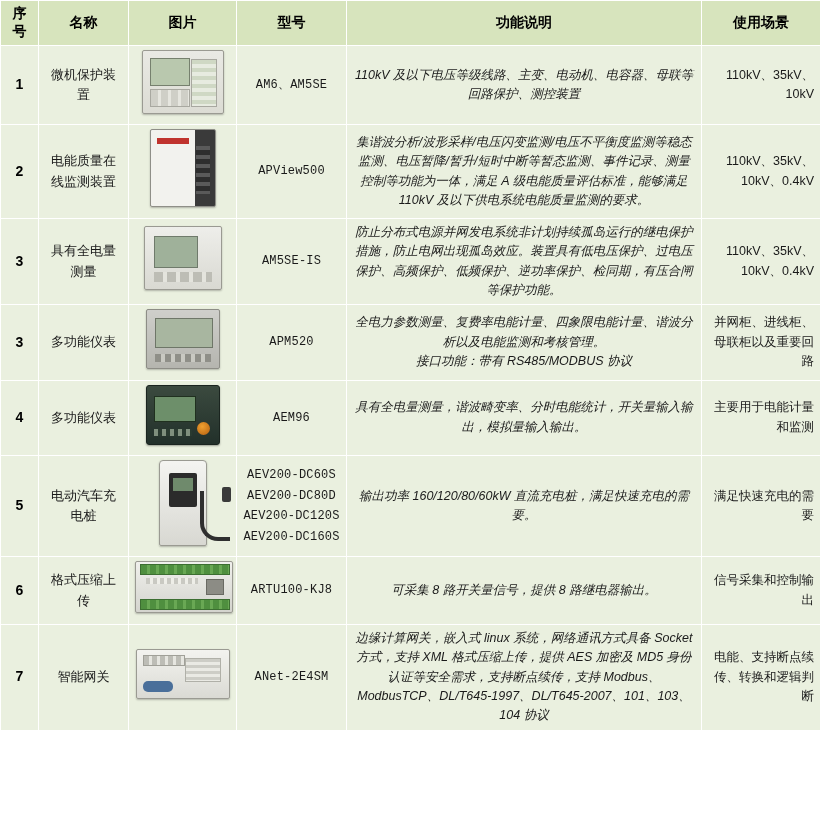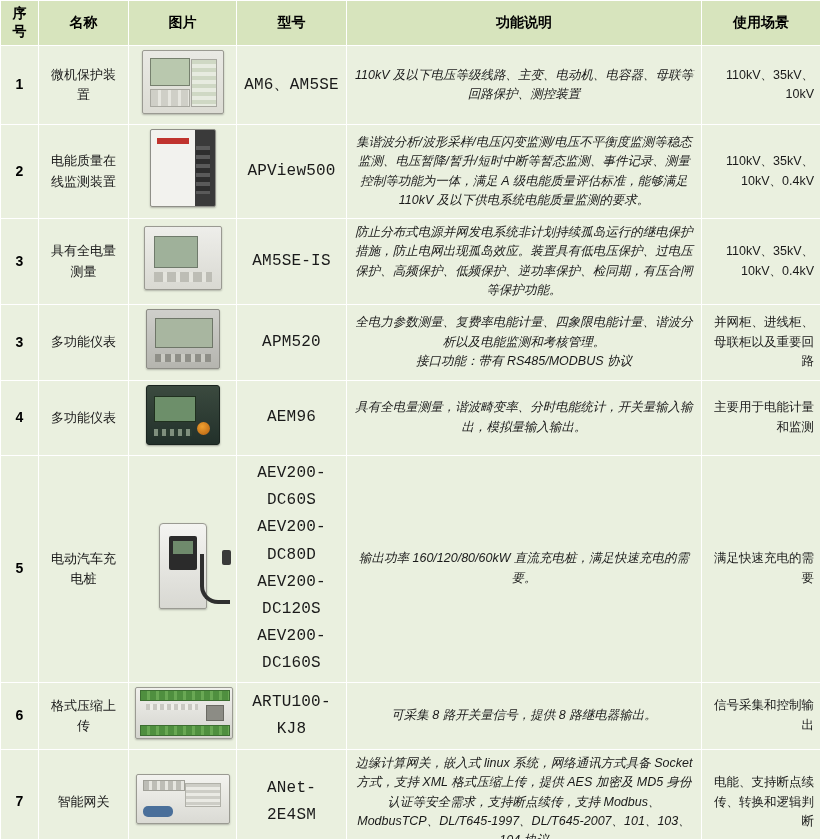--- a/index.html
+++ b/index.html
@@ -52,21 +52,21 @@
     margin-left: 24px;
   }
   td.col-image {
     text-align: center;
     padding: 6px 4px;
     background: #eaf0df;
   }
   td.col-model {
     text-align: center;
     font-family: "Liberation Mono", monospace;
-    font-size: 16px;
+    font-size: 12px;
     letter-spacing: 0.2px;
     line-height: 1.7;
   }
   td.col-desc {
     text-align: center;
     font-size: 12.5px;
     font-style: italic;
   }
   td.col-scene {
     text-align: right;

